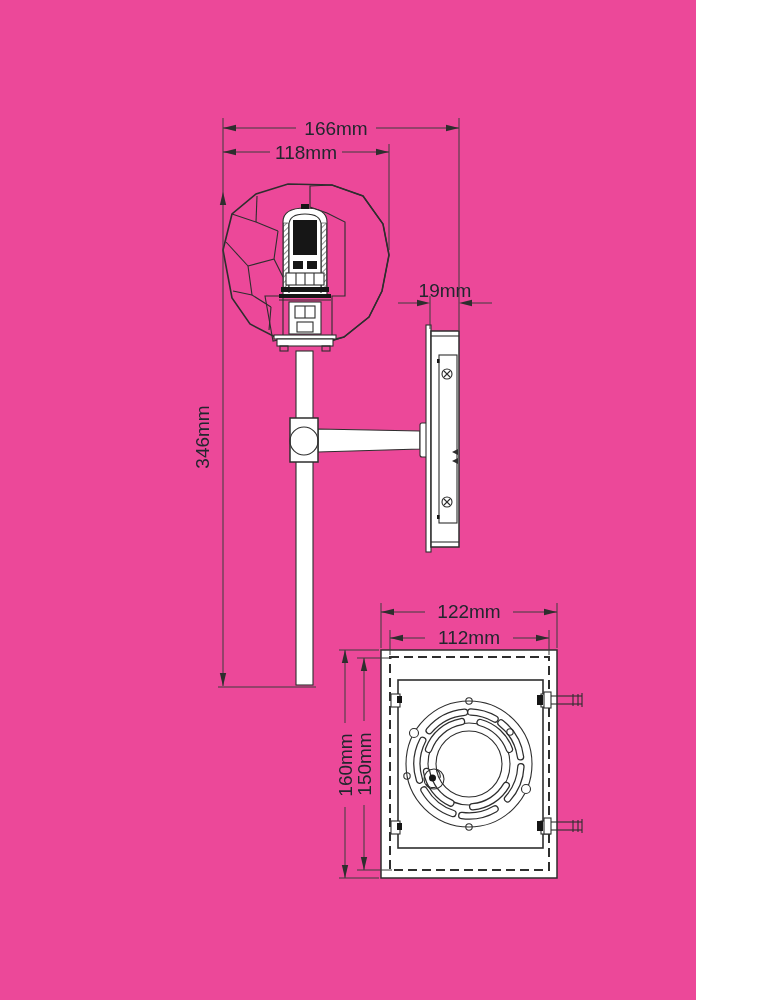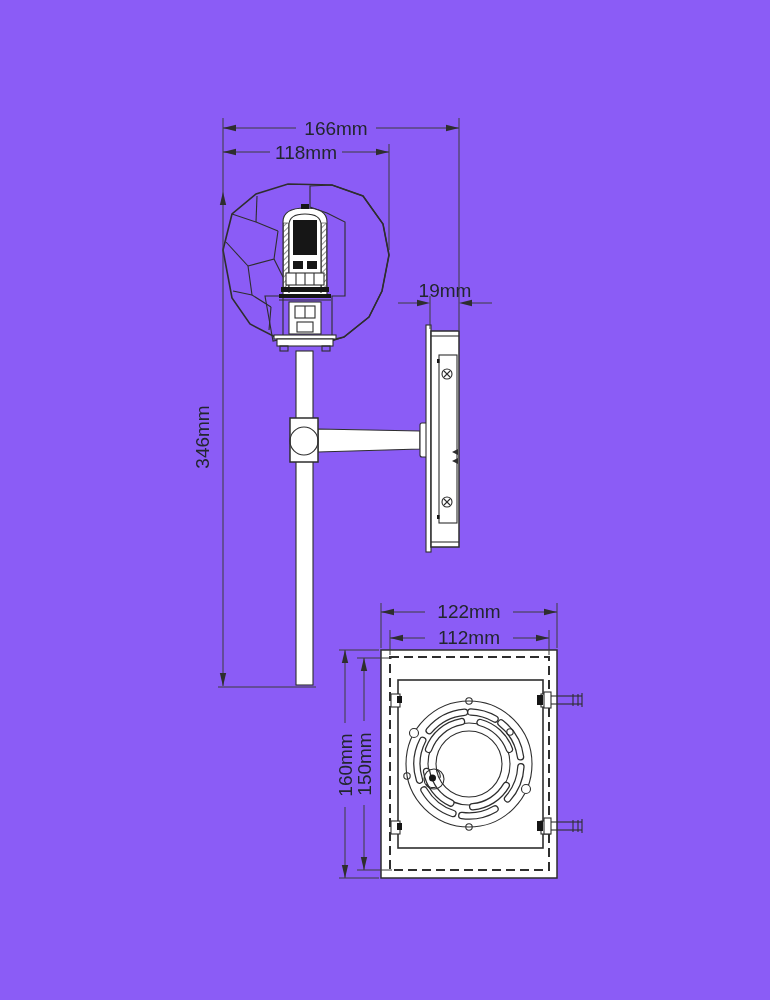--- a/index.html
+++ b/index.html
@@ -1,16 +1,16 @@
 <!DOCTYPE html>
 <html><head>
 <meta charset="utf-8">
 <style>
   html,body{margin:0;padding:0;background:#ffffff;}
-  .stage{position:relative;width:770px;height:1000px;background:#8b5cf6;overflow:hidden;}
+  .stage{position:relative;width:696px;height:1000px;background:#ec4899;overflow:hidden;}
   svg{display:block;}
   .ln{stroke:#2e2e2e;stroke-width:1.1;fill:none;}
   .ln2{stroke:#2e2e2e;stroke-width:1.6;fill:none;}
   .wf{fill:#ffffff;stroke:#2e2e2e;stroke-width:1.1;}
   .wf2{fill:#ffffff;stroke:#2e2e2e;stroke-width:1.5;}
   .blk{fill:#161616;stroke:none;}
   .dim{stroke:#3c3c3c;stroke-width:1;fill:none;}
   .arr{fill:#2e2e2e;stroke:none;}
   .slot-out{stroke:#2e2e2e;stroke-width:7.5;fill:none;stroke-linecap:round;}
   .slot-in{stroke:#ffffff;stroke-width:5;fill:none;stroke-linecap:round;}

